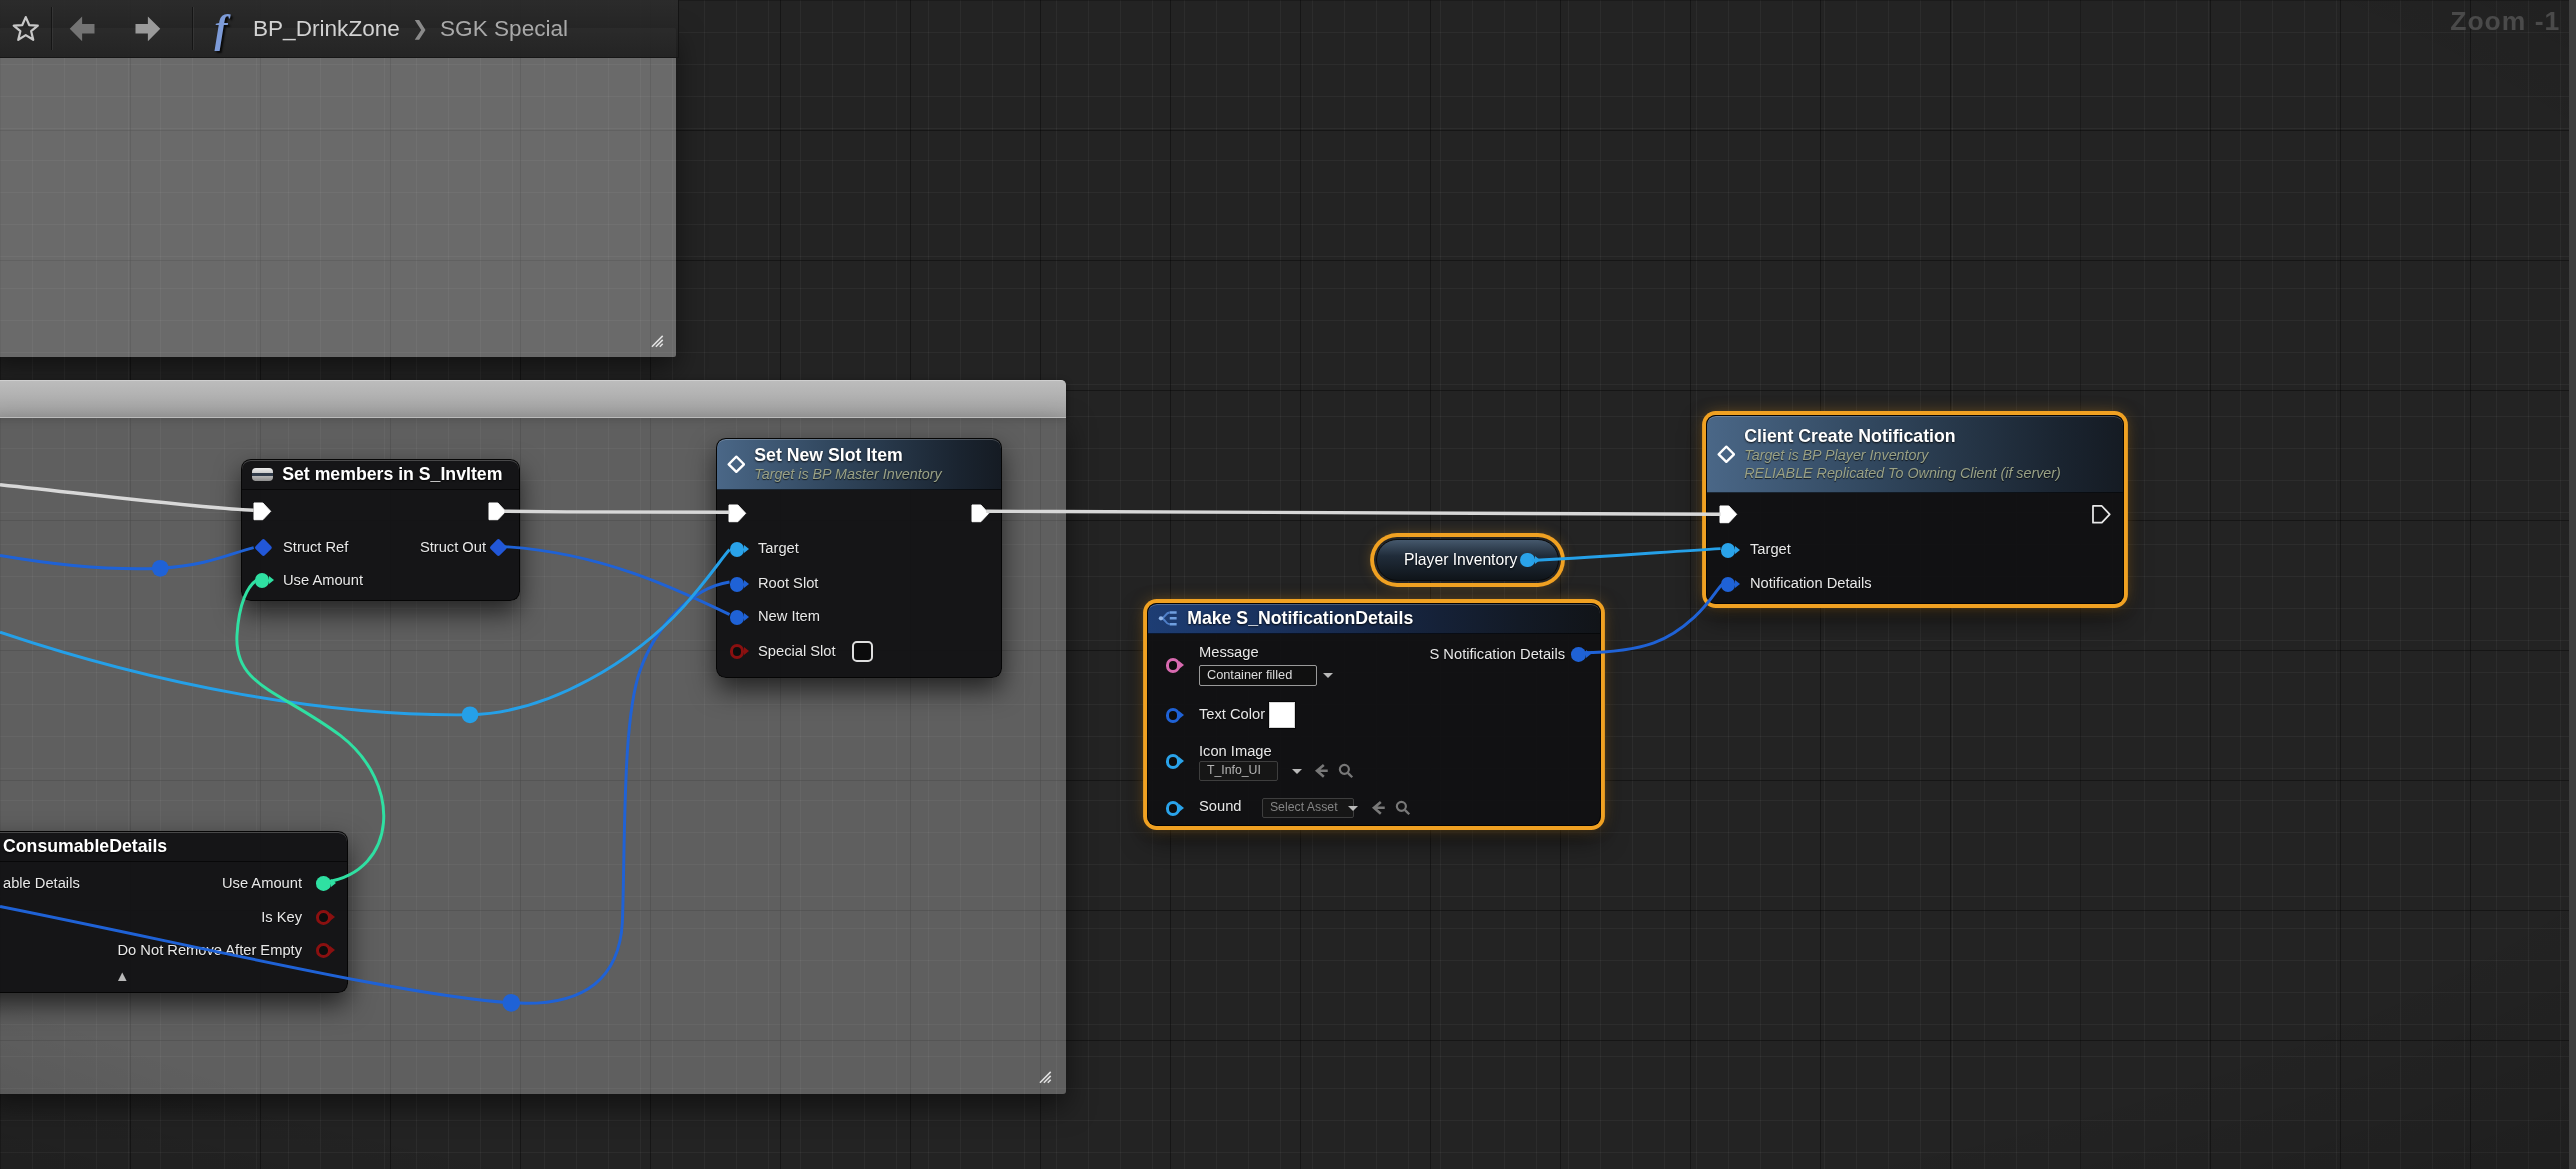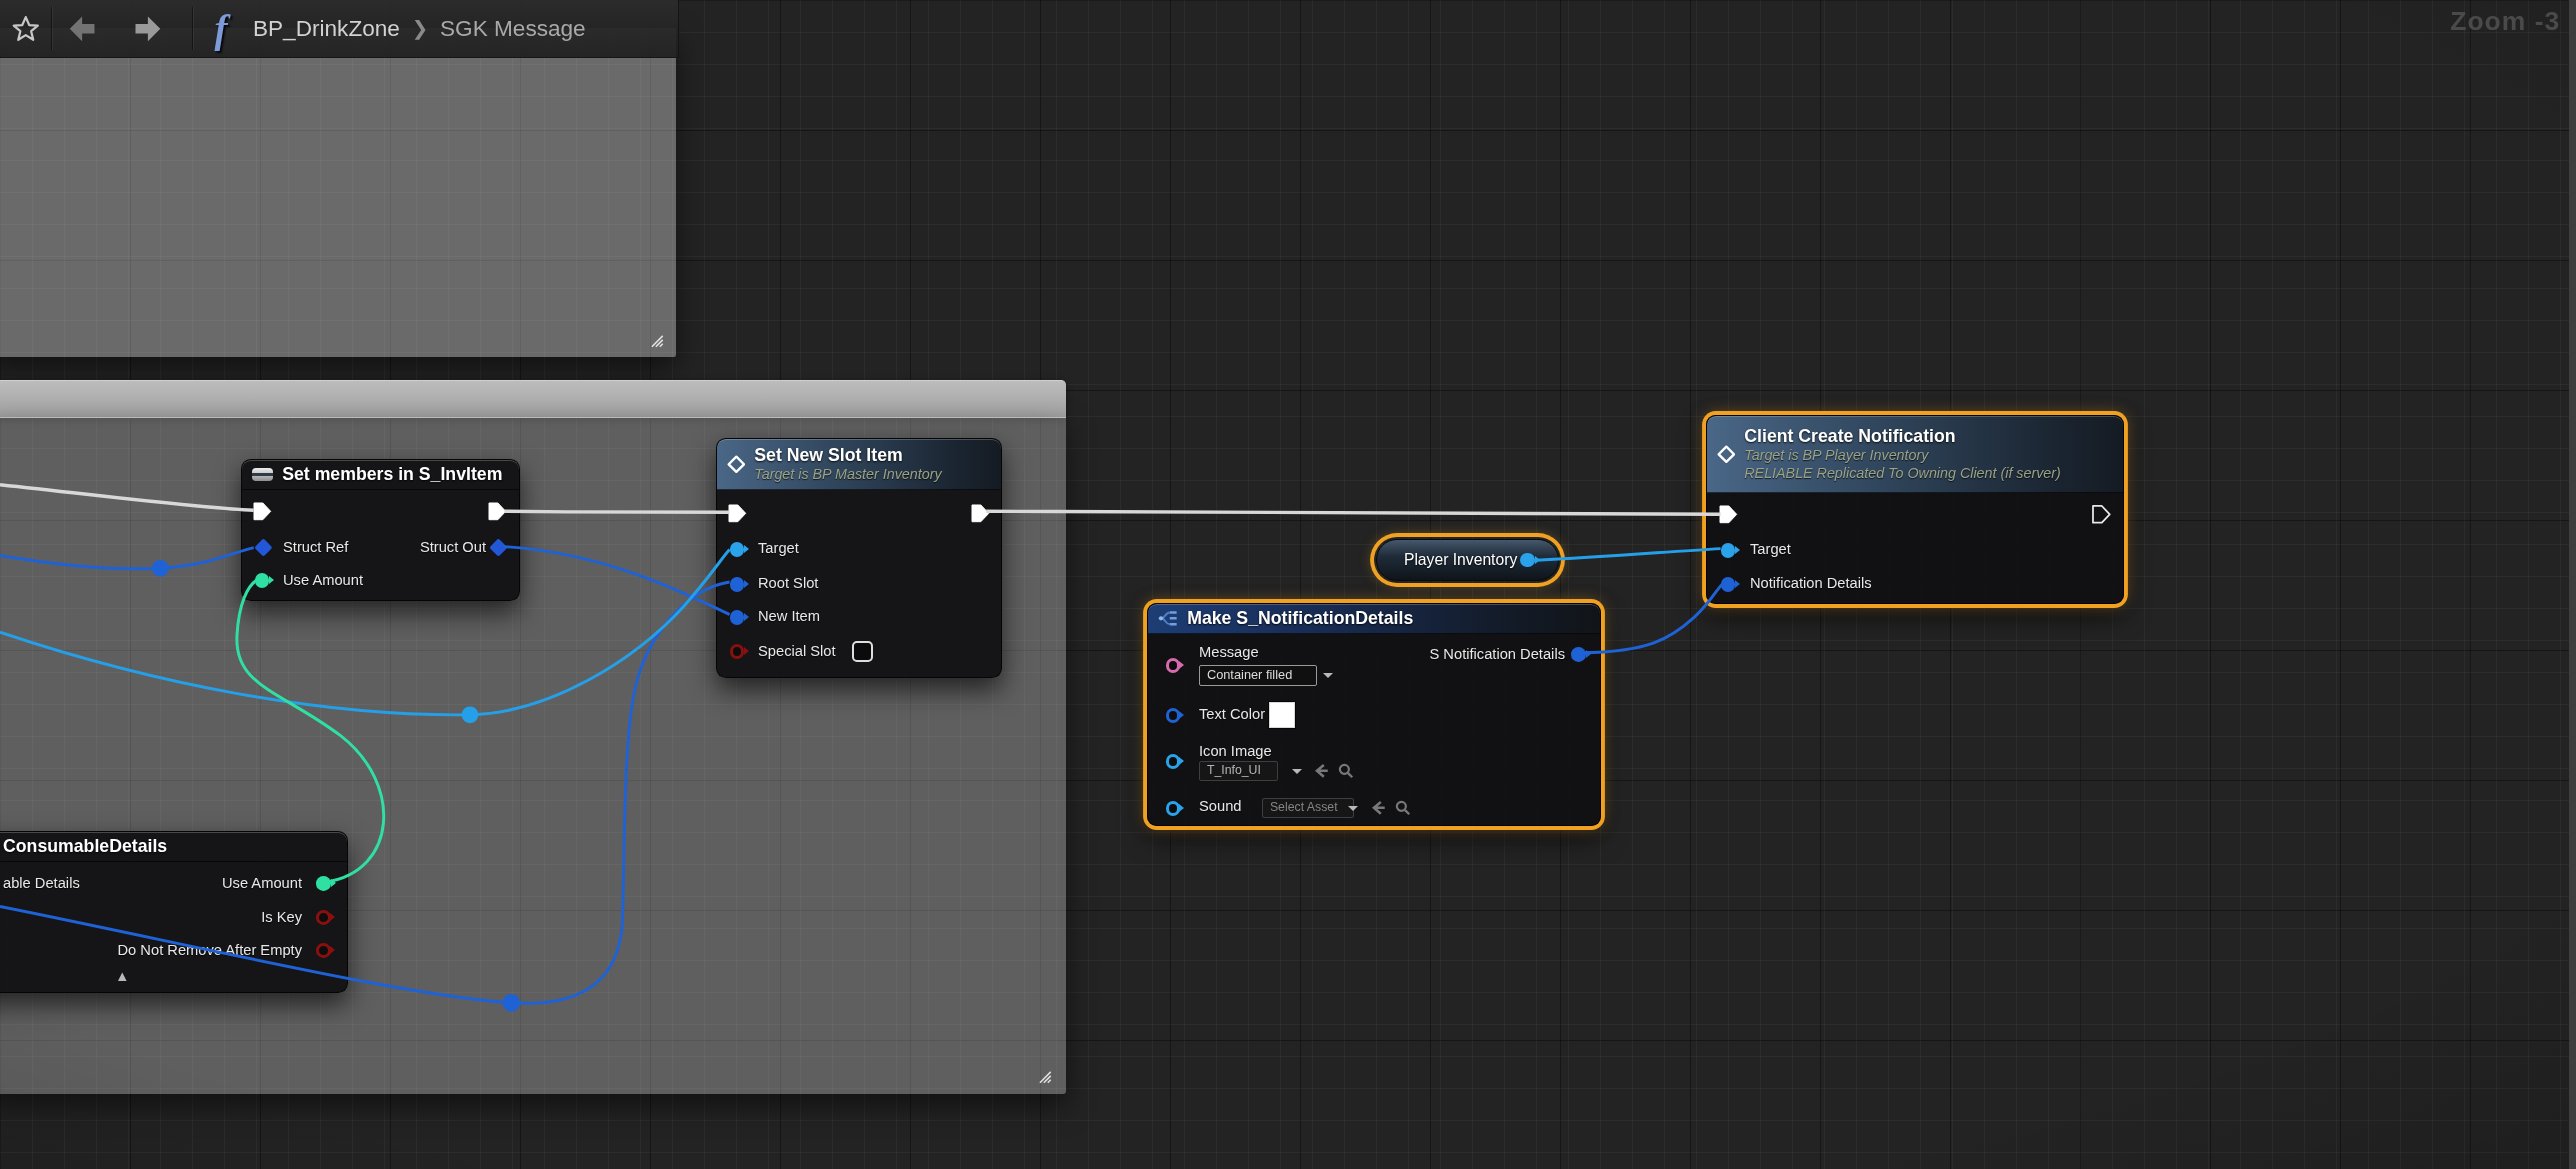--- a/index.html
+++ b/index.html
@@ -291,18 +291,18 @@
     </div>
     <div class="tb-btn" style="width:63px;">
       <svg width="33" height="29.5" viewBox="0 0 24 20">
         <polygon points="13,1 13,6.5 4,6.5 4,13.5 13,13.5 13,19 22,10" fill="#9a9a9a"></polygon>
         </svg>
     </div>
     <div class="tb-sep" style="margin-left:13.8px;"></div>
     <span class="f-icon">f</span>
     <span class="crumb-root">BP_DrinkZone</span>
     <span class="crumb-sep">❯</span>
-    <span class="crumb-cur">SGK Message</span>
-  </div>
-
-  <span class="zoom-label">Zoom -3</span>
+    <span class="crumb-cur">SGK Special</span>
+  </div>
+
+  <span class="zoom-label">Zoom -1</span>
 </div>
 
 
 </body></html>

